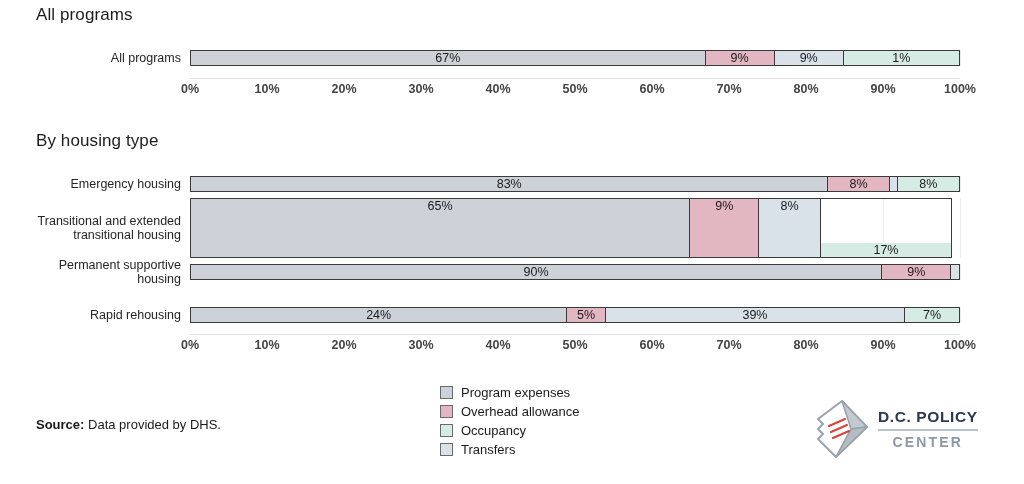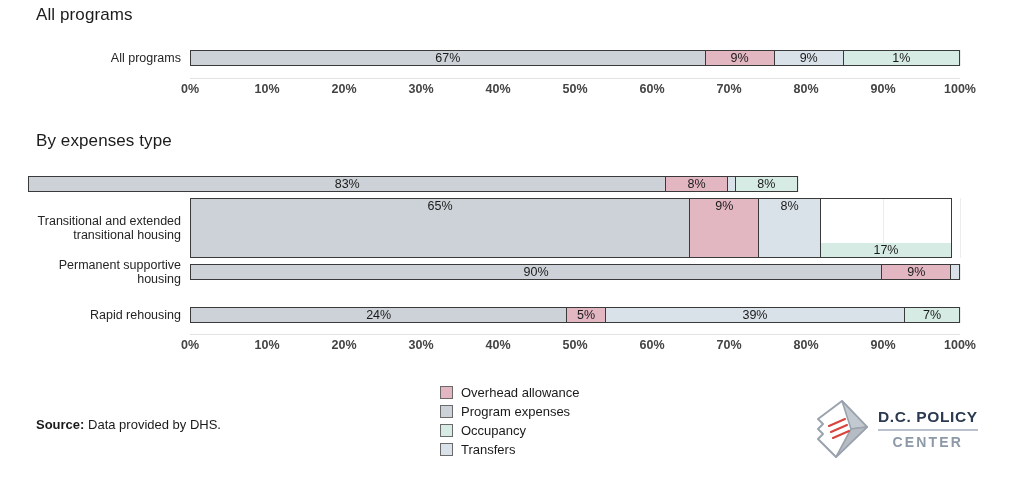--- a/index.html
+++ b/index.html
@@ -247,25 +247,26 @@
           <div class="tick" style="left: 60%;">60%</div>
           <div class="tick" style="left: 70%;">70%</div>
           <div class="tick" style="left: 80%;">80%</div>
           <div class="tick" style="left: 90%;">90%</div>
           <div class="tick" style="left: 100%;">100%</div>
         </div>
     </div>
   </div>
 </div>
 
-<div class="section-title" style="left:36px; top:131px;">By expenses type</div>
+<div class="section-title" style="left:36px; top:131px;">By housing type</div>
 
 <div class="plot" id="plot-1" style="left:28px; top:165px; width:968px;">
   <div class="rows">
       <div class="row" style="height: 38px;">
+        <div class="cat-label">Emergency housing</div>
         <div class="bar-area">
           <div class="grid">
             <div class="gridline" style="left: 10%;"></div>
             <div class="gridline" style="left: 20%;"></div>
             <div class="gridline" style="left: 30%;"></div>
             <div class="gridline" style="left: 40%;"></div>
             <div class="gridline" style="left: 50%;"></div>
             <div class="gridline" style="left: 60%;"></div>
             <div class="gridline" style="left: 70%;"></div>
             <div class="gridline" style="left: 80%;"></div>
@@ -394,26 +395,26 @@
           <div class="tick" style="left: 80%;">80%</div>
           <div class="tick" style="left: 90%;">90%</div>
           <div class="tick" style="left: 100%;">100%</div>
         </div>
     </div>
   </div>
 </div>
 
 <div class="legend">
     <div class="legend-item">
+      <span class="swatch" style="background: rgb(204, 210, 215);"></span>
+      <span class="legend-label">Program expenses</span>
+    </div>
+    <div class="legend-item">
       <span class="swatch" style="background: rgb(226, 183, 194);"></span>
       <span class="legend-label">Overhead allowance</span>
-    </div>
-    <div class="legend-item">
-      <span class="swatch" style="background: rgb(204, 210, 215);"></span>
-      <span class="legend-label">Program expenses</span>
     </div>
     <div class="legend-item">
       <span class="swatch" style="background: rgb(214, 235, 227);"></span>
       <span class="legend-label">Occupancy</span>
     </div>
     <div class="legend-item">
       <span class="swatch" style="background: rgb(217, 225, 233);"></span>
       <span class="legend-label">Transfers</span>
     </div>
   </div>

